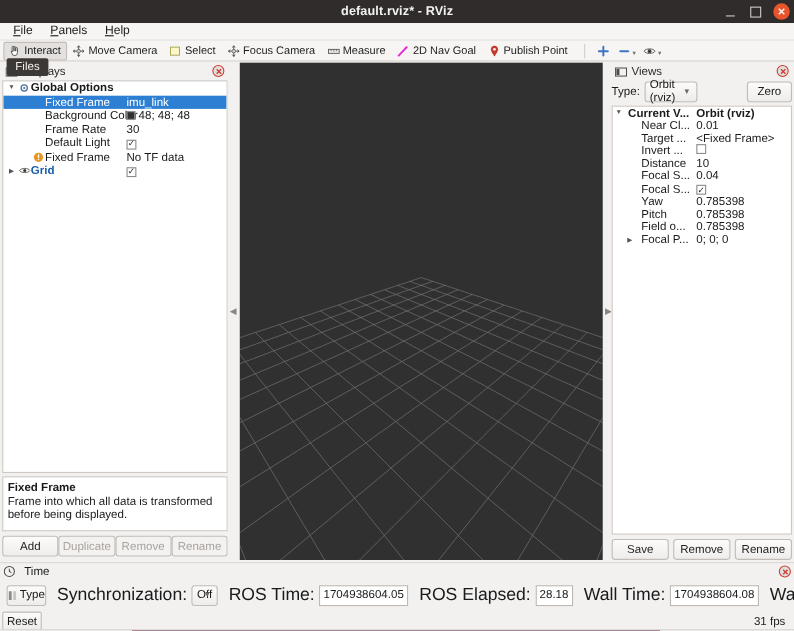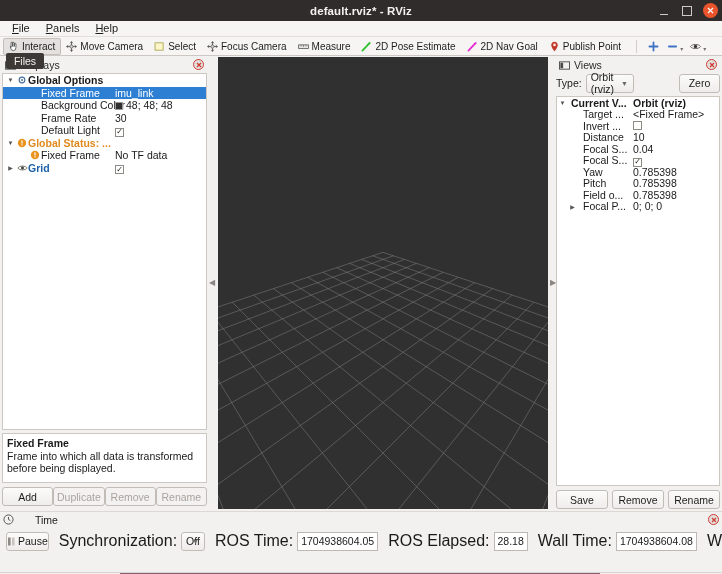--- a/index.html
+++ b/index.html
@@ -193,21 +193,21 @@
   .vrow .vval { position: absolute; left: 76px; }
 
   .savebtns { margin-top: 4px; height: 19px; display: flex; gap: 4px; }
 
   
   .timepanel {
     position: absolute; left: 0; top: 511px; width: 722px; height: 63px;
     background: #f2f1f0;
   }
   .time-title {
-    height: 16px; display: flex; align-items: center; gap: 21px;
+    height: 16px; display: flex; align-items: center; gap: 8px;
     padding: 0 3px; font-size: 10.5px; position: relative;
     border-top: 1px solid #dcd8d4;
   }
   .time-body {
     position: absolute; left: 0; top: 18px; width: 722px; height: 24px;
     display: flex; align-items: center; gap: 0; padding-left: 6px;
   }
   .pause-btn {
     width: 52px; height: 19px; background: linear-gradient(#fbfbfa,#efedeb);
     border: 1px solid #c2bcb7; border-radius: 3px;
@@ -319,27 +319,20 @@
     <div class="tool-btn">
       <svg class="tool-ico" viewBox="0 0 16 16">
         <rect x="2" y="6" width="12" height="4.5" fill="#e9e6e2" stroke="#5a5a5a" stroke-width="1"></rect>
         <g stroke="#5a5a5a" stroke-width="0.8">
             <path d="M5 6 L5 8 M8 6 L8 8.6 M11 6 L11 8"></path>
           </g>
       </svg>
       <span>Measure</span>
     </div>
 
-    <div class="tool-btn">
-      <svg class="tool-ico" viewBox="0 0 16 16">
-        <path d="M3 13 L12 3.5" stroke="#2ec02e" stroke-width="2.2" stroke-linecap="round"></path>
-        <path d="M12 3.5 L9.4 4.3 L11.2 6.2 Z" fill="#2ec02e"></path>
-      </svg>
-      <span>2D Pose Estimate</span>
-    </div>
 
     <div class="tool-btn">
       <svg class="tool-ico" viewBox="0 0 16 16">
         <path d="M3 13 L12 3.5" stroke="#e42bd2" stroke-width="2.2" stroke-linecap="round"></path>
         <path d="M12 3.5 L9.4 4.3 L11.2 6.2 Z" fill="#e42bd2"></path>
       </svg>
       <span>2D Nav Goal</span>
     </div>
 
     <div class="tool-btn">
@@ -415,31 +408,20 @@
             <span class="twist" style="margin-left: 13px;"></span>
             <span class="ticon"></span>
             <span class="tname">Frame Rate</span>
             <span class="tval">30</span>
           </div>
           <div class="trow">
             <span class="twist" style="margin-left: 13px;"></span>
             <span class="ticon"></span>
             <span class="tname">Default Light</span>
             <span class="tval"><span class="checkbox">✓</span></span>
-          </div>
-          <div class="trow">
-            <span class="twist" style="margin-left: 0px;">▼</span>
-            <span class="ticon">
-              <svg width="10" height="10" viewBox="0 0 12 12">
-                <circle cx="6" cy="6" r="5" fill="#e8941e"></circle>
-                <rect x="5.3" y="2.8" width="1.4" height="4" fill="#fff"></rect>
-                <rect x="5.3" y="7.6" width="1.4" height="1.4" fill="#fff"></rect>
-              </svg>
-            </span>
-            <span class="tname txt-warn">Global Status: ...</span>
           </div>
           <div class="trow">
             <span class="twist" style="margin-left: 13px;"></span>
             <span class="ticon">
               <svg width="10" height="10" viewBox="0 0 12 12">
                 <circle cx="6" cy="6" r="5" fill="#e8941e"></circle>
                 <rect x="5.3" y="2.8" width="1.4" height="4" fill="#fff"></rect>
                 <rect x="5.3" y="7.6" width="1.4" height="1.4" fill="#fff"></rect>
               </svg>
             </span>
@@ -554,20 +536,25 @@
       </div>
 
       <div class="tree" id="views-tree">
           <div class="vrow">
             <span class="twist" style="position: absolute; left: 0px;">▼</span>
             <span class="vname txt-bold" style="left: 14px;">Current V...</span>
             <span class="vval txt-bold">Orbit (rviz)</span>
           </div>
           <div class="vrow">
             <span class="twist" style="position: absolute; left: 10px;"></span>
+            <span class="vname" style="left: 26px;">Near Cl...</span>
+            <span class="vval">0.01</span>
+          </div>
+          <div class="vrow">
+            <span class="twist" style="position: absolute; left: 10px;"></span>
             <span class="vname" style="left: 26px;">Target ...</span>
             <span class="vval">&lt;Fixed Frame&gt;</span>
           </div>
           <div class="vrow">
             <span class="twist" style="position: absolute; left: 10px;"></span>
             <span class="vname" style="left: 26px;">Invert ...</span>
             <span class="vval"><span class="checkbox"></span></span>
           </div>
           <div class="vrow">
             <span class="twist" style="position: absolute; left: 10px;"></span>
@@ -627,21 +614,21 @@
           </svg>
       </div>
     </div>
 
     <div class="time-body">
       <div class="pause-btn">
         <svg width="9" height="9" viewBox="0 0 9 9">
           <rect x="1" y="0.5" width="2.6" height="8" fill="#8e8a86"></rect>
           <rect x="5" y="0.5" width="2.6" height="8" fill="#c9c5c1"></rect>
         </svg>
-        <span>Pause</span>
+        <span>Type</span>
       </div>
 
       <span class="field-lbl">Synchronization:</span>
       <div class="sync-combo">
         <span>Off</span>
         <span class="caret" style="position:absolute;right:5px;font-size:7px;color:#6d6862;">▼</span>
       </div>
 
       <span class="field-lbl">ROS Time:</span>
       <div class="field" style="width:95px">1704938604.05</div>
@@ -649,20 +636,24 @@
       <span class="field-lbl">ROS Elapsed:</span>
       <div class="field" style="width:72px">28.18</div>
 
       <span class="field-lbl">Wall Time:</span>
       <div class="field" style="width:95px">1704938604.08</div>
 
       <span class="field-lbl">Wall Elapsed:</span>
       <div class="field" style="width:72px">28.08</div>
     </div>
 
+    <div class="reset-row">
+      <div class="reset-btn">Reset</div>
+      <span class="fps">31 fps</span>
+    </div>
   </div>
 
   <div class="bottom-edge"></div>
   <div class="bottom-accent"></div>
 
   <div class="files-tip">Files</div>
 
 </div>
 
 </body></html>

